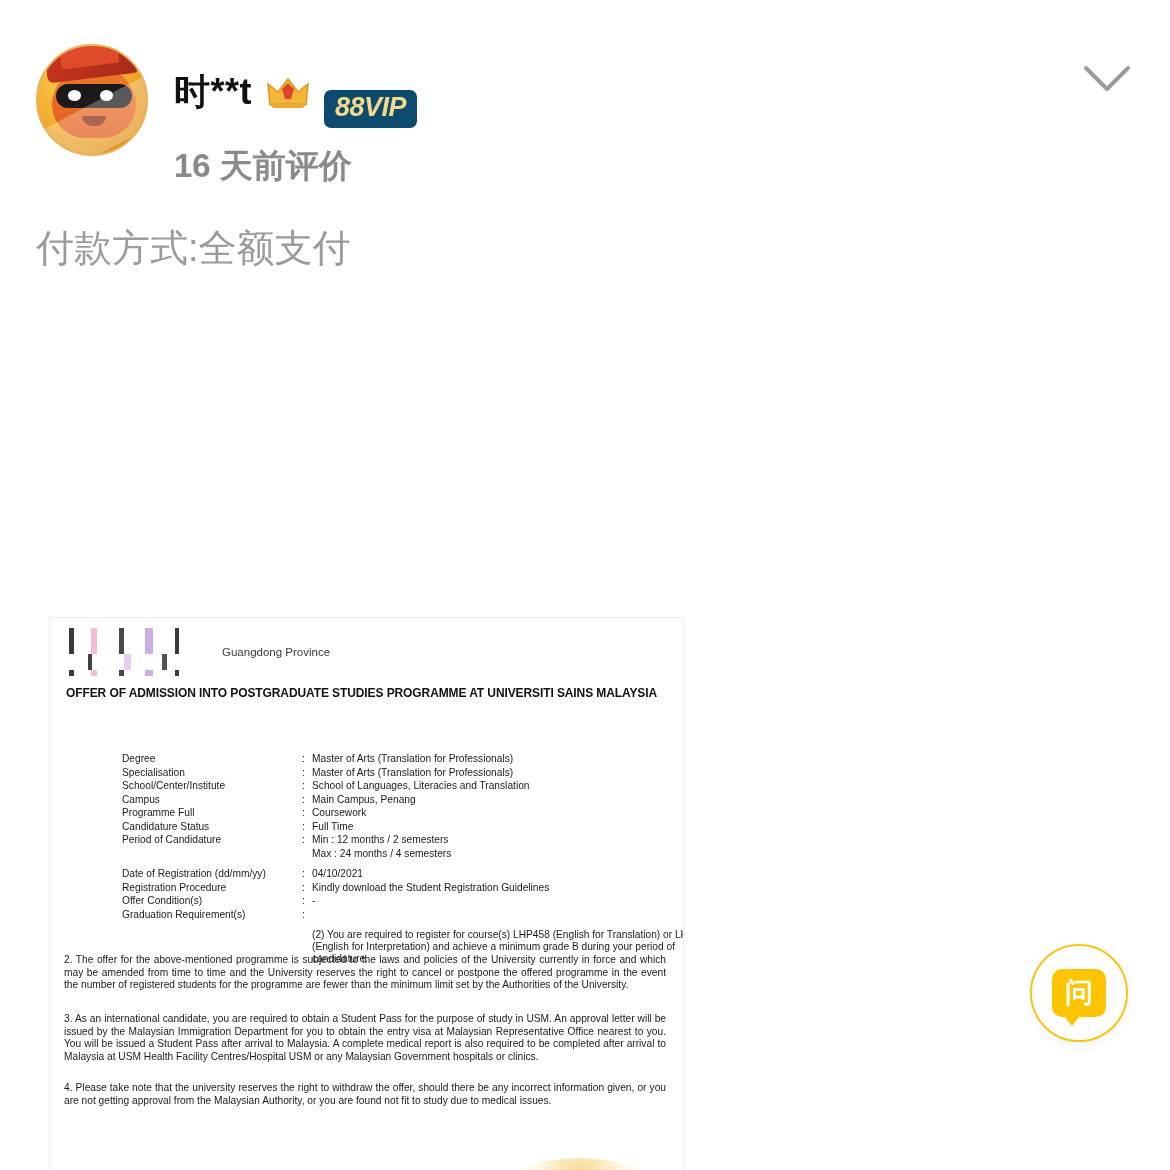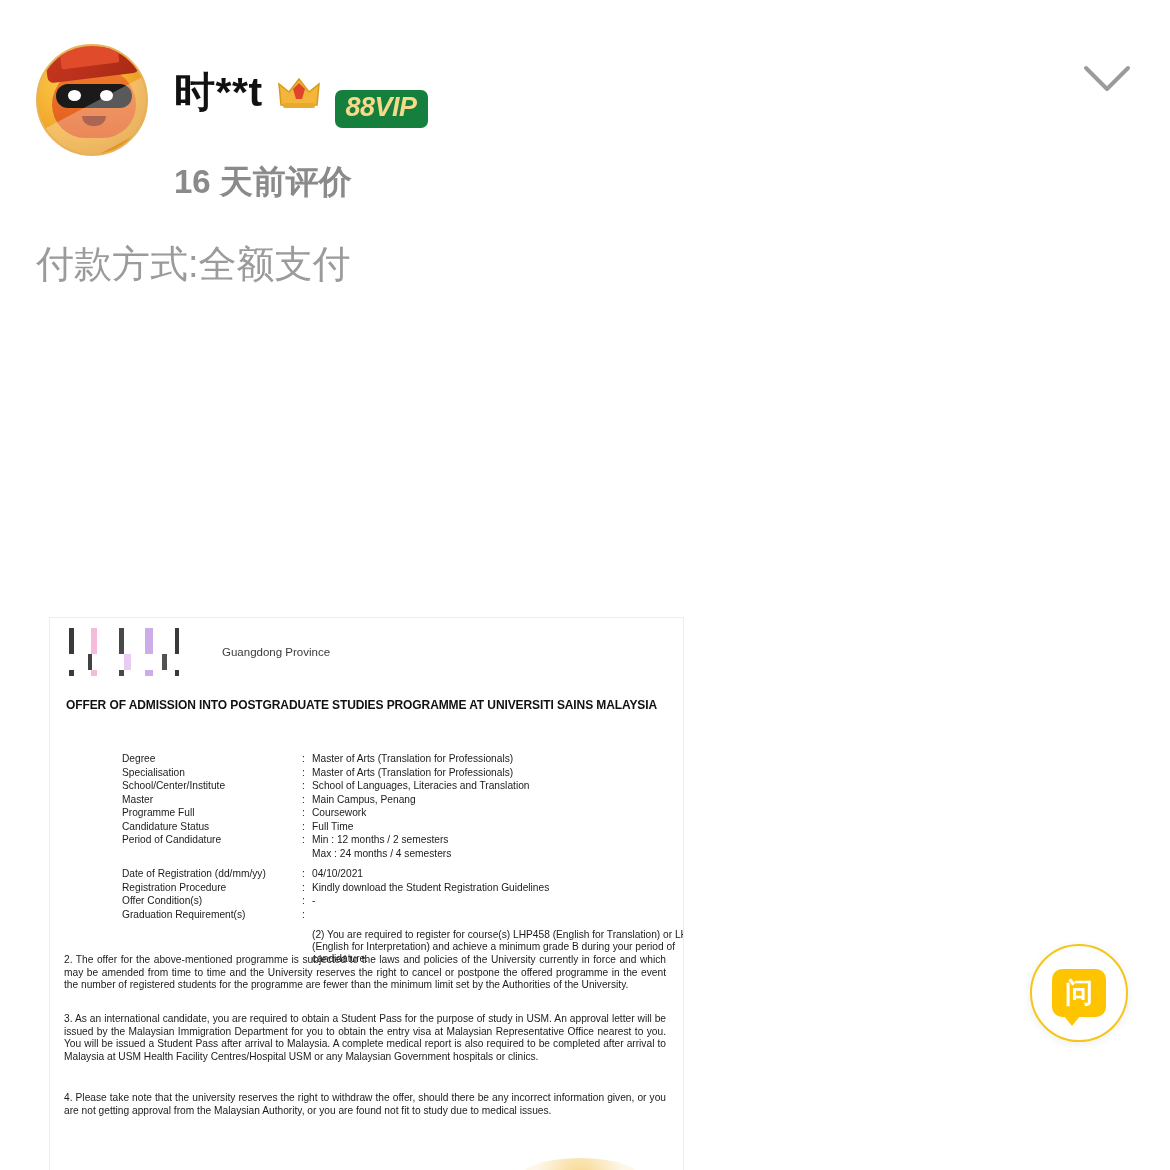--- a/index.html
+++ b/index.html
@@ -90,45 +90,45 @@
   .head-text {
     margin-left: 26px;
     padding-top: 14px;
   }
   .name-row {
     display: flex;
     align-items: center;
     gap: 14px;
   }
   .nickname {
-    font-size: 41px;
+    font-size: 36px;
     font-weight: bold;
     color: #111111;
     letter-spacing: 0.5px;
   }
   .crown-icon {
     width: 44px; height: 36px;
     position: relative;
     display: inline-block;
   }
   .crown-icon svg { display: block; }
   .vip-badge {
-    background: #15803d;
+    background: #0c4a6e;
     color: #f7d98a;
     font-size: 27px;
     font-weight: bold;
     font-style: italic;
     padding: 3px 11px 5px 11px;
     border-radius: 7px;
     letter-spacing: -0.5px;
     line-height: 1.1;
     margin-top: 32px;
   }
   .time-text {
-    margin-top: 32px;
+    margin-top: 16px;
     font-size: 33px;
     color: #8a8a8a;
     font-weight: bold;
   }
   .chevron-down {
     position: absolute;
     right: 38px; top: 62px;
     width: 50px; height: 34px;
   }
 
@@ -188,21 +188,20 @@
     font-size: 11.5px;
     color: #3b3b3b;
   }
   .doc .offer-title {
     position: absolute;
     left: 16px; top: 68px;
     font-size: 12px;
     font-weight: bold;
     color: #111;
     letter-spacing: -0.1px;
-    margin-top: 12px;
   }
   .doc .congrats {
     position: absolute;
     left: 14px; top: 97px;
     width: 602px;
     font-size: 10.4px;
     line-height: 1.25;
     color: #1c1c1c;
   }
   .doc .detail-table {
@@ -231,21 +230,21 @@
   .doc .para {
     position: absolute;
     width: 602px;
     left: 14px;
     font-size: 10.2px;
     line-height: 1.24;
     text-align: justify;
   }
   .doc .p2 { top: 336px; }
   .doc .p3 { top: 395px; }
-  .doc .p4 { top: 464px; margin-top: 10px; }
+  .doc .p4 { top: 464px; }
   .doc .p5 { top: 500px; }
   .doc .stamp {
     position: absolute;
     left: 470px; top: 540px;
     width: 120px; height: 40px;
     border-radius: 50%;
     background: radial-gradient(circle, rgba(240,180,40,.55) 0%, rgba(240,180,40,.1) 70%);
     font-size: 9px;
     color: #6b4a00;
     text-align: center;
@@ -344,21 +343,21 @@
           <div class="lbl">Specialisation</div>
           <div class="colon">:</div>
           <div class="val">Master of Arts (Translation for Professionals)</div>
         </div>
         <div class="row">
           <div class="lbl">School/Center/Institute</div>
           <div class="colon">:</div>
           <div class="val">School of Languages, Literacies and Translation</div>
         </div>
         <div class="row">
-          <div class="lbl">Master</div>
+          <div class="lbl">Campus</div>
           <div class="colon">:</div>
           <div class="val">Main Campus, Penang</div>
         </div>
         <div class="row">
           <div class="lbl">Programme Full</div>
           <div class="colon">:</div>
           <div class="val">Coursework</div>
         </div>
         <div class="row">
           <div class="lbl">Candidature Status</div>

